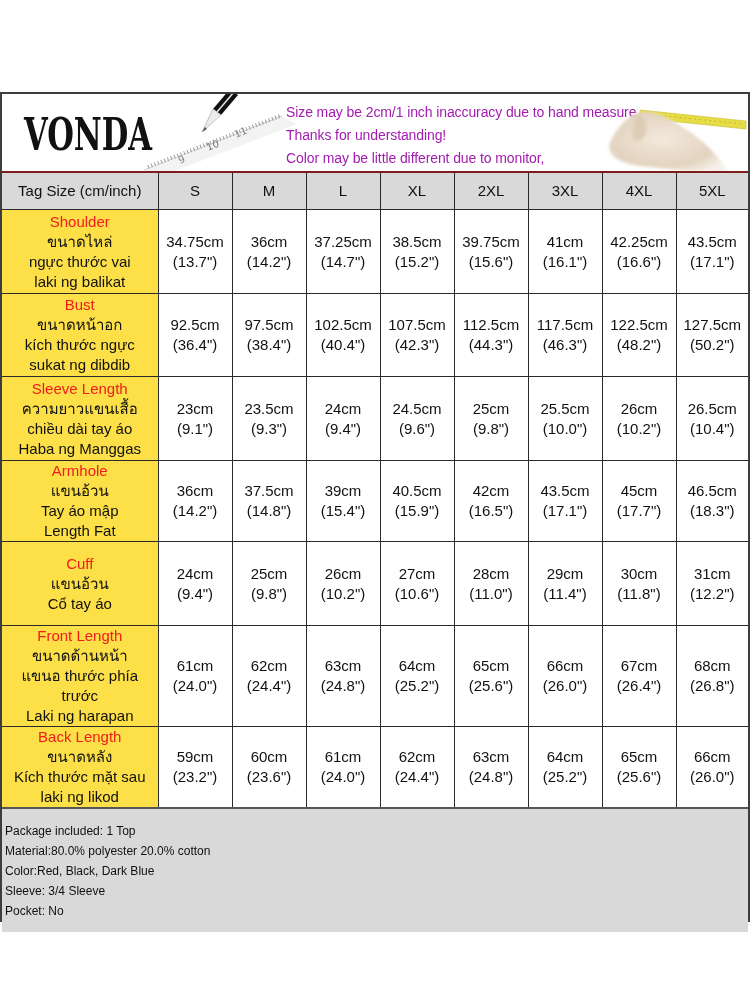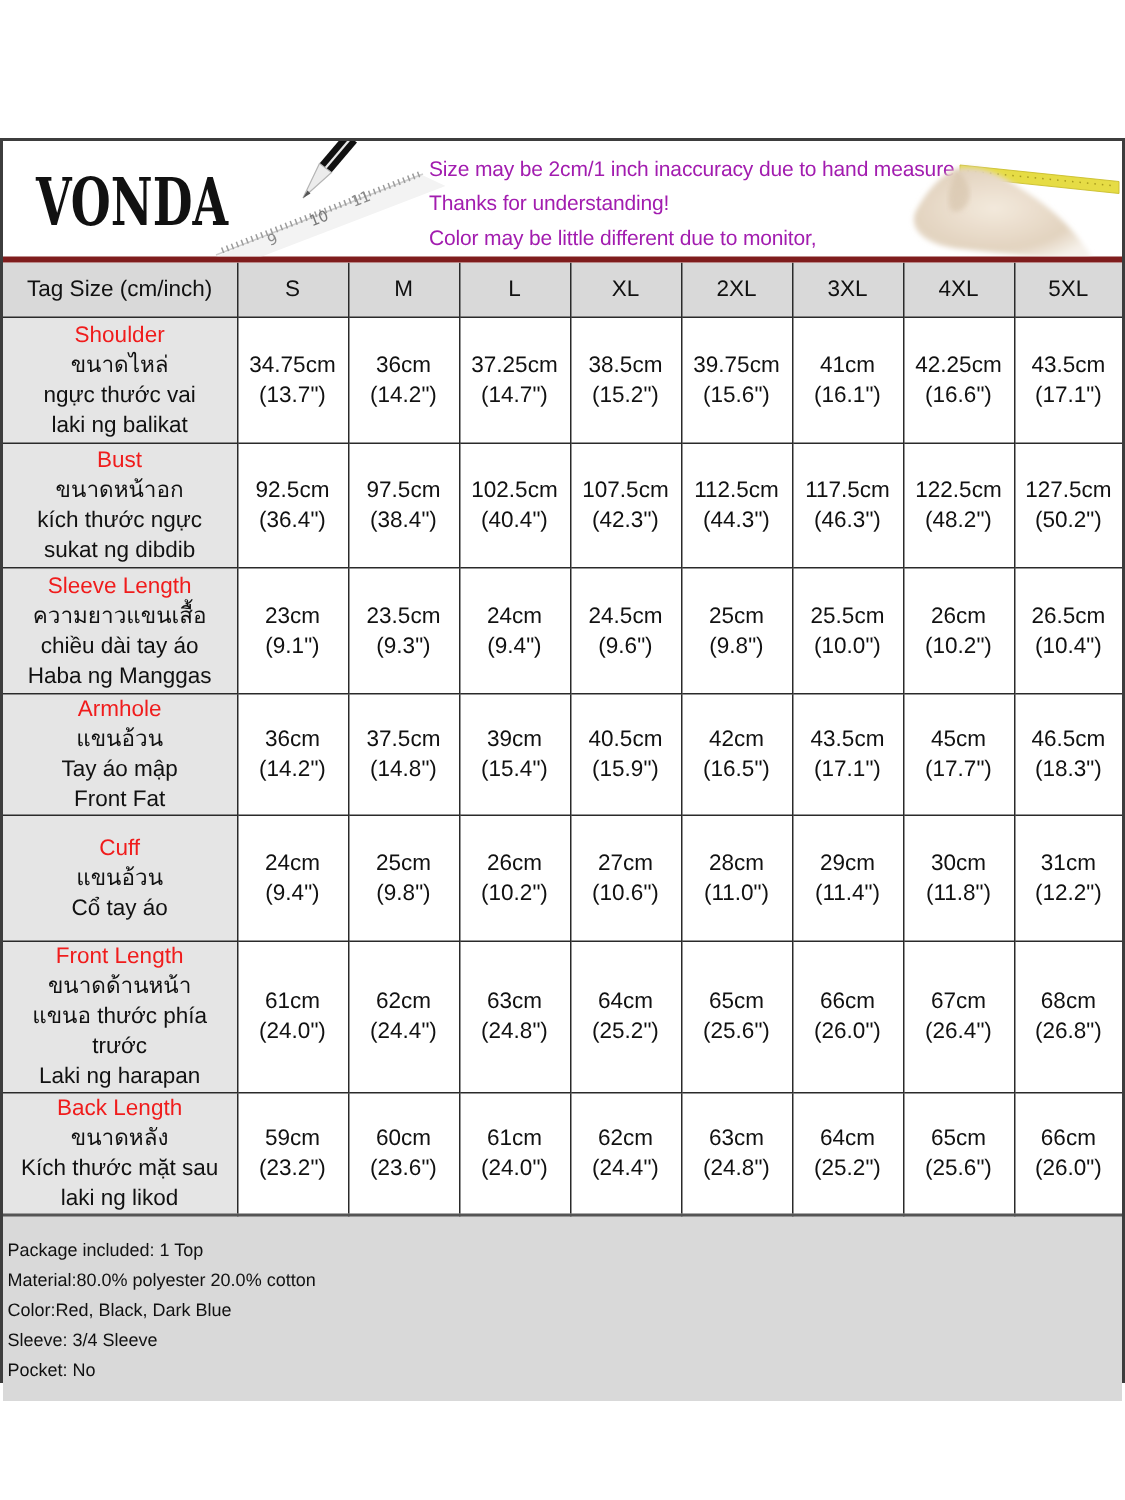--- a/index.html
+++ b/index.html
@@ -5,39 +5,39 @@
   html, body { margin:0; padding:0; }
   body {
     width:750px; height:1000px; background:#ffffff; position:relative; overflow:hidden;
     font-family:"Liberation Sans", "DejaVu Sans", sans-serif; color:#111;
   }
   .sheet {
     position:absolute; left:0; top:92px; width:750px; height:830px;
     box-sizing:border-box; border:2px solid #3d3d3d; background:#fff;
   }
   .banner {
-    position:relative; height:77px; border-bottom:4px solid #7f1d1d; background:#fff; overflow:hidden;
+    position:relative; height:77px; border-bottom:2px solid #7f1d1d; background:#fff; overflow:hidden;
   }
   .logo { position:absolute; left:18px; top:10px; width:140px; height:60px; }
   .pencil { position:absolute; left:130px; top:0; width:170px; height:77px; }
   .notices {
     position:absolute; left:284px; top:7px; font-size:14px; line-height:23px; color:#a21caf;
     font-family:"Liberation Sans", sans-serif; letter-spacing:-0.1px;
   }
   .hand { position:absolute; left:598px; top:0; width:148px; height:77px; }
 
   table.size {
     width:746px; border-collapse:collapse; table-layout:fixed; border-style:hidden;padding-left:45px;
   }
   table.size td {
     border:1px solid #2a2a2a; padding:0; text-align:center; vertical-align:middle;
     font-size:15px; line-height:20px; color:#111;
   }
   tr.hdr td { background:#d9d9d9; height:36px; }
-  td.lbl { background:#e5e5e5; }
+  td.lbl { background:#fde047; }
   td.lbl .name, td.hdr-label { color:#f01c1c; }
   td.val { background:#fff; font-size:15.5px; }
   tr.notes td {
     background:#d9d9d9; text-align:left; padding-left:3px; height:123px;
     border-top:2px solid #555;
   }
   .notes-line { font-size:12px; line-height:20px; color:#111; }
 </style>
 </head>
 <body>
@@ -235,21 +235,21 @@
             <div>26.5cm</div>
             <div>(10.4")</div>
           </td>
     </tr>
 
     <tr style="height:66px">
       <td class="lbl">
         <div class="name">Armhole</div>
         <div>แขนอ้วน</div>
         <div>Tay áo mập</div>
-        <div>Front Fat</div>
+        <div>Length Fat</div>
       </td>
       <td class="val">
             <div>36cm</div>
             <div>(14.2")</div>
           </td>
       <td class="val">
             <div>37.5cm</div>
             <div>(14.8")</div>
           </td>
       <td class="val">

